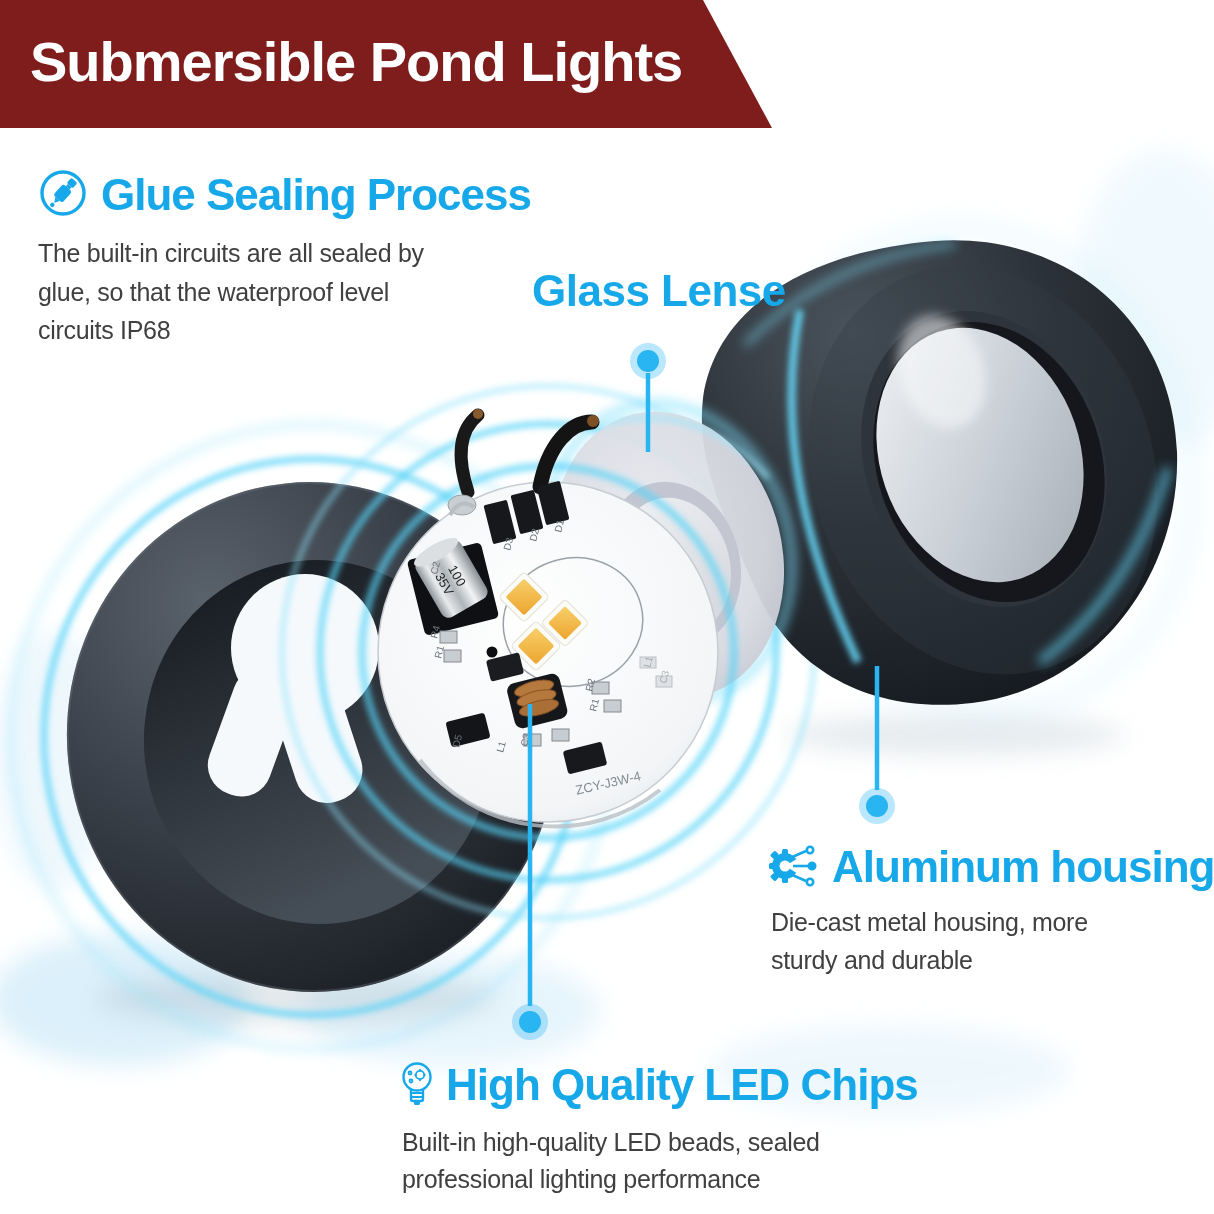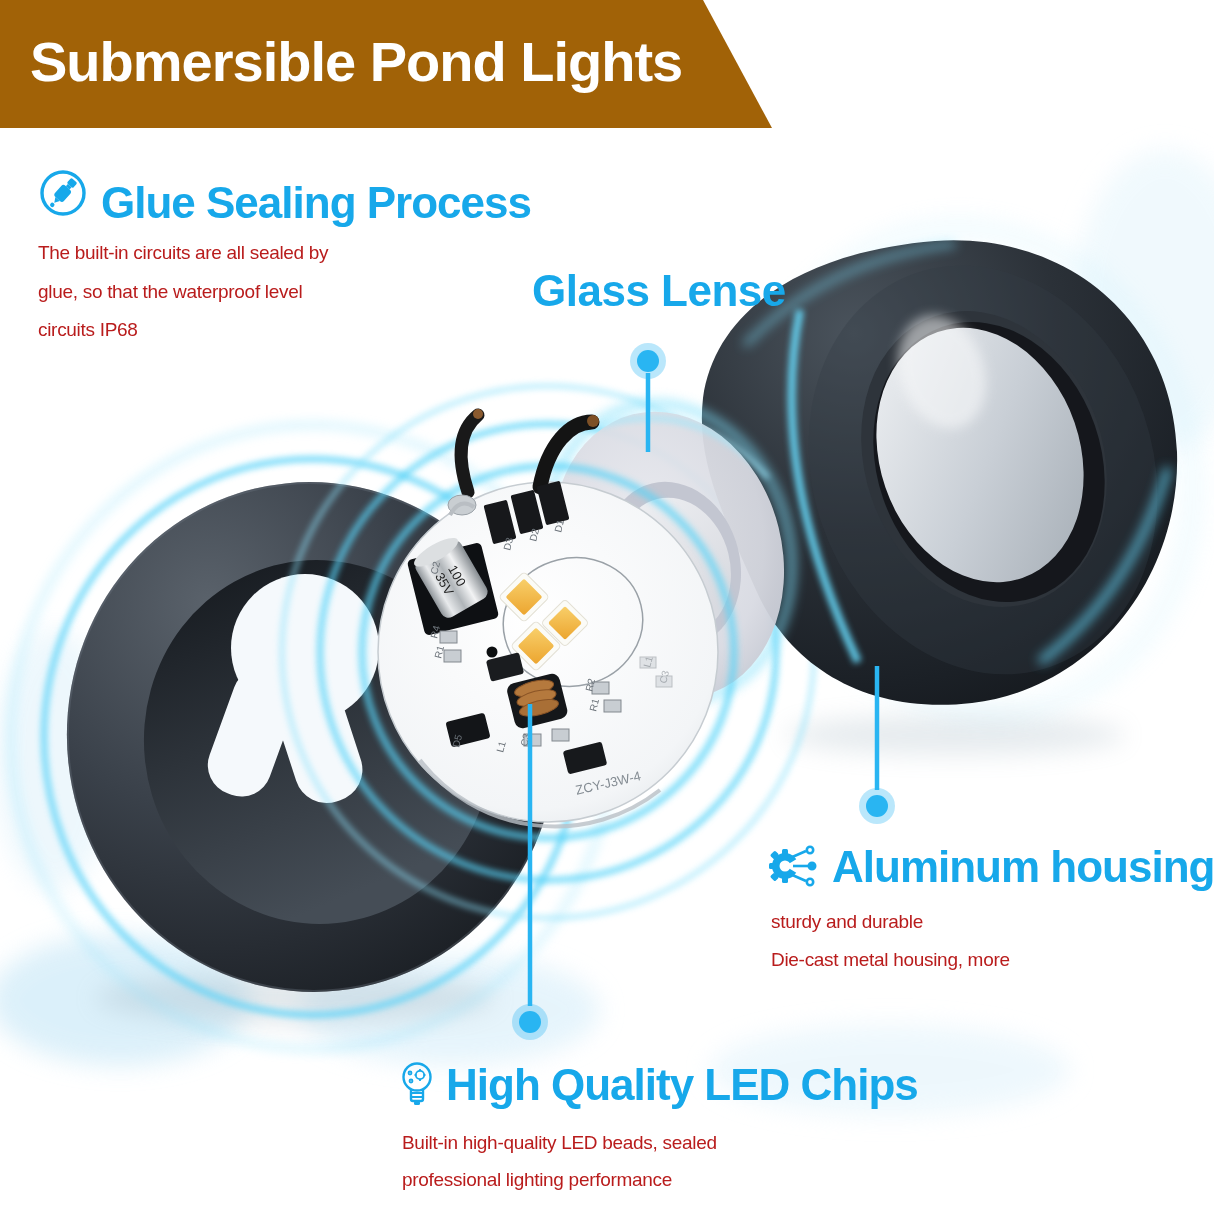--- a/index.html
+++ b/index.html
@@ -6,21 +6,21 @@
   #stage{position:relative;width:1214px;height:1214px;overflow:hidden;
          font-family:"Liberation Sans",sans-serif;background:#ffffff;}
   
   .banner{position:absolute;left:0;top:0;width:780px;height:128px;
           clip-path:polygon(0 0,703px 0,772px 128px,0 128px);}
   .banner-title{position:absolute;left:30px;top:0;height:128px;line-height:124px;
           font-size:56px;font-weight:bold;letter-spacing:-1px;white-space:nowrap;}
   
   .sec-head{position:absolute;font-size:44px;font-weight:bold;letter-spacing:-1px;
             white-space:nowrap;}
-  .sec-body{position:absolute;font-size:19px;letter-spacing:-0.3px;color:#b91c1c;}
+  .sec-body{position:absolute;font-size:25px;letter-spacing:-0.3px;color:#404040;}
   .sec-body .ln{display:block;}
   .icon-abs{position:absolute;}
   .glass-label{position:absolute;font-size:44px;font-weight:bold;letter-spacing:-0.5px;
                white-space:nowrap;}
   svg text{font-family:"Liberation Sans",sans-serif;}
   .pcb-label{font-size:10px;fill:#6d747b;}
 </style>
 </head>
 <body>
 
@@ -238,37 +238,37 @@
       <circle cx="877" cy="806" r="18" fill="#29b5f2" opacity="0.32"></circle>
       <circle cx="877" cy="806" r="11" fill="#29b5f2"></circle>
     </g>
     <g>
       <line x1="530" y1="704" x2="530" y2="1006" stroke="#29b5f2" stroke-width="4.5"></line>
       <circle cx="530" cy="1022" r="18" fill="#29b5f2" opacity="0.32"></circle>
       <circle cx="530" cy="1022" r="11" fill="#29b5f2"></circle>
     </g>
   </svg>
 
-  <div class="banner" style="background:#a16207;">
+  <div class="banner" style="background:#7f1d1d;">
     <div class="banner-title" style="color:#FFFFFF;">Submersible Pond Lights</div>
   </div>
 
   <span class="icon-abs" style="left:39px;top:169px;">
     <svg width="48" height="48" viewBox="0 0 48 48">
       <circle cx="24" cy="24" r="21" fill="none" stroke="#17A8EA" stroke-width="3.4"></circle>
       <g transform="rotate(42 24 24)" fill="#17A8EA">
         <rect x="20" y="7" width="8" height="7" rx="1.5"></rect>
         <rect x="21.5" y="14" width="5" height="3"></rect>
         <rect x="18" y="17" width="12" height="15" rx="3"></rect>
         <polygon points="21,32 27,32 24 ,37"></polygon>
         <circle cx="24" cy="40" r="2.2"></circle>
       </g>
     </svg>
   </span>
-  <div class="sec-head" style="left:101px;top:170px;color:#17A8EA;margin-top:8px;">Glue Sealing Process</div>
+  <div class="sec-head" style="left:101px;top:170px;color:#17A8EA;">Glue Sealing Process</div>
   <div class="sec-body" style="left:38px;top:234px;line-height:38.5px;">
     <span class="ln">The built-in circuits are all sealed by</span>
     <span class="ln">glue, so that the waterproof level</span>
     <span class="ln">circuits IP68</span>
   </div>
 
   <div class="glass-label" style="left:532px;top:266px;color:#17A8EA;">Glass Lense</div>
 
   <span class="icon-abs" style="left:768px;top:842px;">
     <svg width="54" height="48" viewBox="0 0 54 48">
@@ -287,22 +287,22 @@
         <line x1="25" y1="24" x2="40" y2="24"></line>
         <line x1="22" y1="32" x2="38" y2="39"></line>
         <circle cx="42" cy="8" r="3.2"></circle>
         <circle cx="44" cy="24" r="3.2" fill="#17A8EA"></circle>
         <circle cx="42" cy="40" r="3.2"></circle>
       </g>
     </svg>
   </span>
   <div class="sec-head" style="left:832px;top:842px;color:#17A8EA;text-align:center;">Aluminum housing</div>
   <div class="sec-body" style="left:771px;top:903px;line-height:38px;">
+    <span class="ln">Die-cast metal housing, more</span>
     <span class="ln">sturdy and durable</span>
-    <span class="ln">Die-cast metal housing, more</span>
   </div>
 
   <span class="icon-abs" style="left:396px;top:1060px;">
     <svg width="42" height="52" viewBox="0 0 42 52">
       <circle cx="21" cy="17" r="13.5" fill="none" stroke="#17A8EA" stroke-width="2.4"></circle>
       <path d="M15 29 L15 39 Q15 41 17 41 L25 41 Q27 41 27 39 L27 29" fill="none" stroke="#17A8EA" stroke-width="2.4"></path>
       <line x1="15" y1="33" x2="27" y2="33" stroke="#17A8EA" stroke-width="2"></line>
       <line x1="15" y1="37" x2="27" y2="37" stroke="#17A8EA" stroke-width="2"></line>
       <rect x="18" y="41" width="6" height="4" rx="1.5" fill="#17A8EA"></rect>
       <g stroke="#17A8EA" stroke-width="1.8" fill="none">

